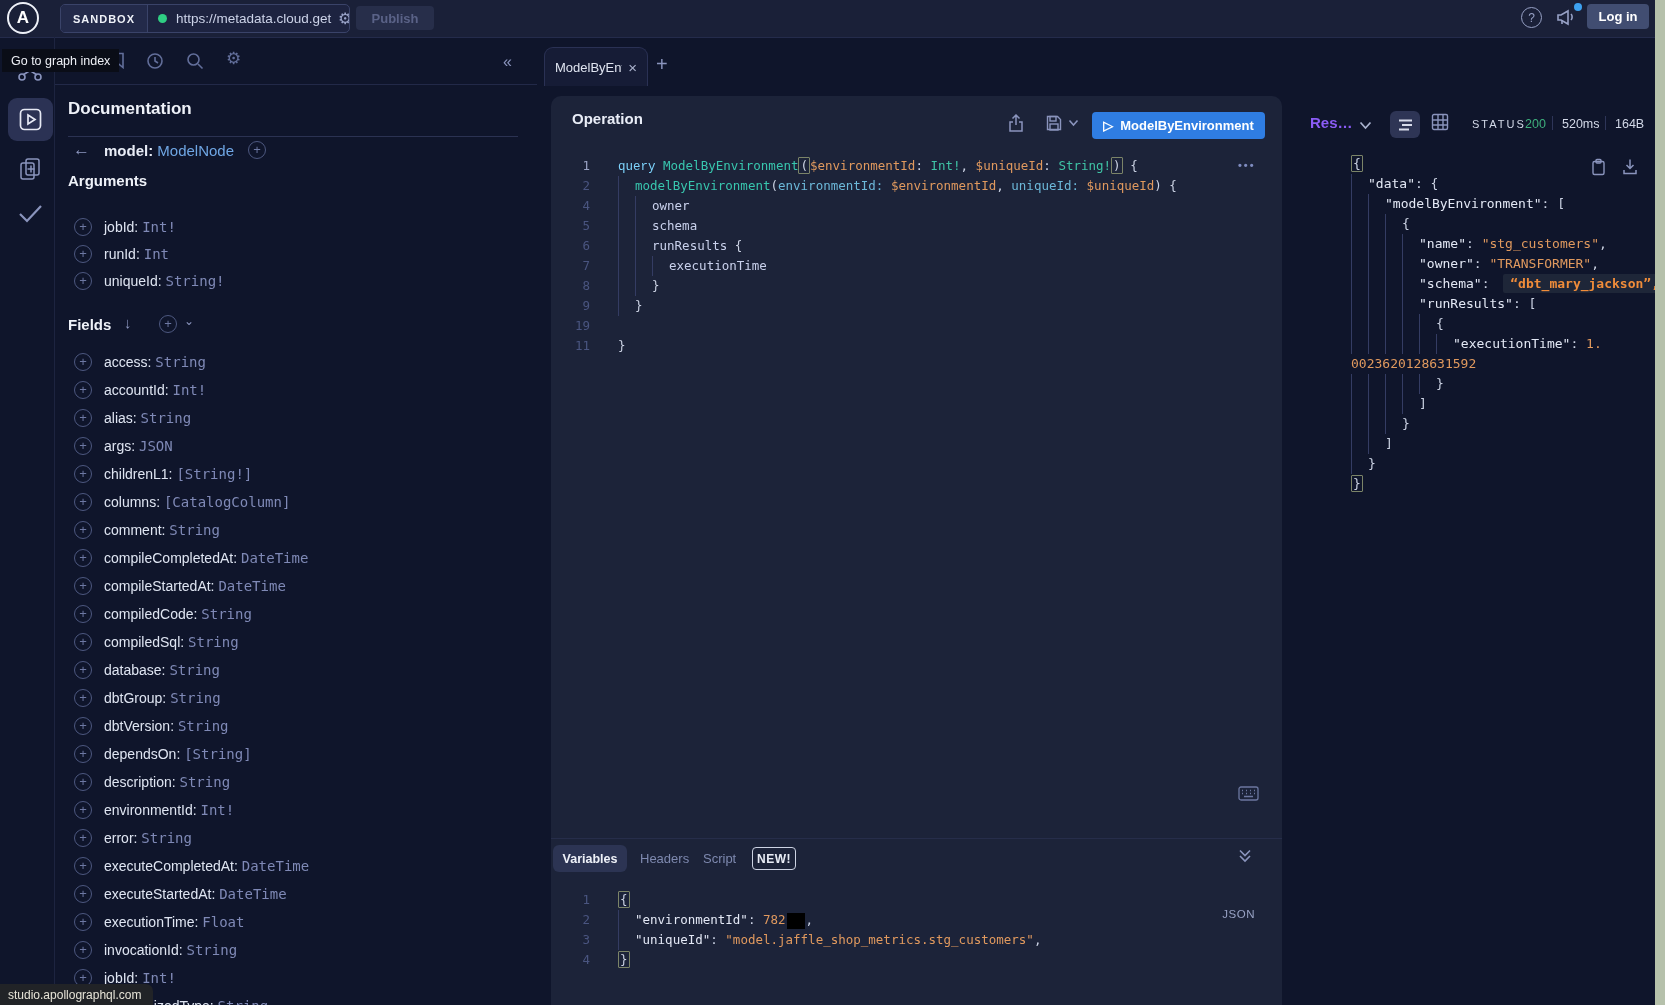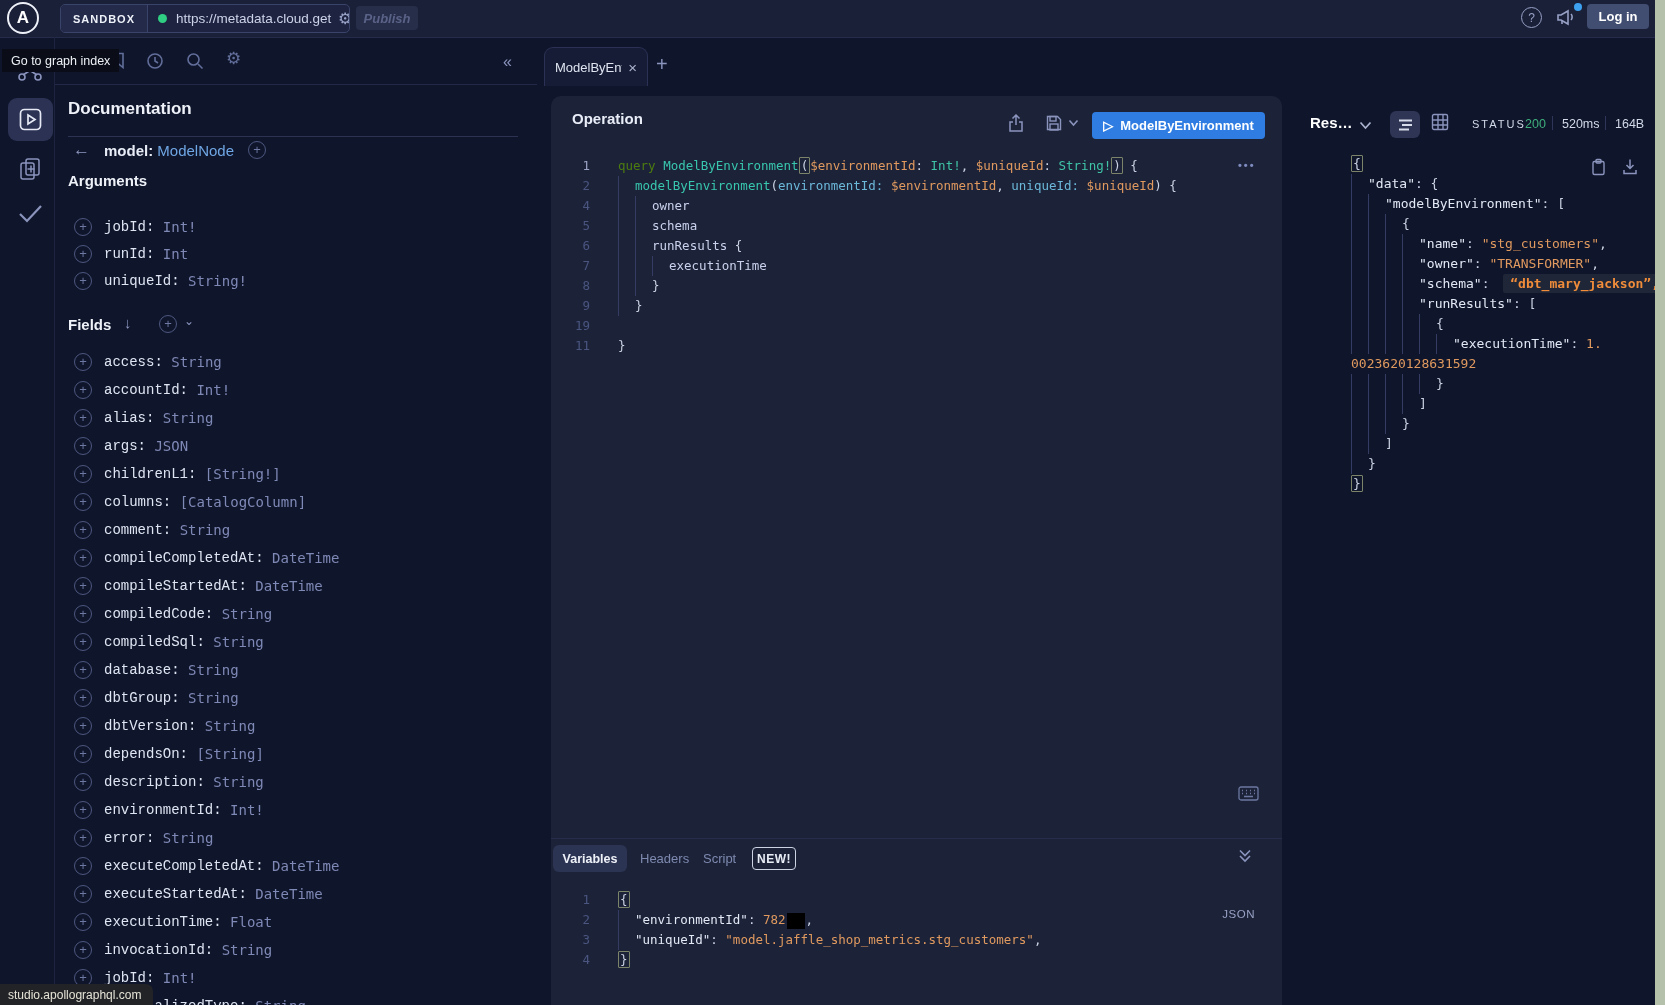--- a/index.html
+++ b/index.html
@@ -12,21 +12,21 @@
   .logo-ring{left:7px;top:2px;width:28px;height:28px;border:2.5px solid #eef1f8;border-radius:50%;
      display:flex;align-items:center;justify-content:center;font-weight:bold;font-size:17px;color:#fff;}
   .sbx-box{left:60px;top:4px;width:288px;height:27px;border:1px solid #3a4369;border-radius:5px;
      display:flex;align-items:center;background:#1d2340;overflow:hidden;}
   .sbx-seg{padding:0 12px;height:100%;display:flex;align-items:center;border-right:1px solid #3a4369;
      font-size:11px;font-weight:bold;letter-spacing:1px;color:#eef1f8;background:#232a4a;}
   .gdot{width:9px;height:9px;border-radius:50%;background:#2fce83;margin:0 9px 0 10px;flex:none;}
   .urltext{font-size:13.5px;color:#ccd3e8;white-space:nowrap;overflow:hidden;width:162px;flex:none;}
   .gear{color:#9aa4c9;font-size:16px;line-height:16px;}
   .pill-btn{border-radius:4px;display:flex;align-items:center;justify-content:center;font-size:13px;font-weight:bold;}
-  .publish{left:356px;top:6px;width:62px;height:24px;background:#272e4a;color:#5a6287;font-style:italic;}
+  .publish{left:356px;top:6px;width:78px;height:24px;background:#272e4a;color:#5a6287;}
   .login{left:1587px;top:4px;width:62px;height:25px;background:#414d71;color:#fff;}
   .help-c{left:1521px;top:7px;width:19px;height:19px;border:1.5px solid #97a1c6;border-radius:50%;
      color:#97a1c6;font-size:12px;display:flex;align-items:center;justify-content:center;}
   .bluedot{left:1574px;top:3px;width:8px;height:8px;border-radius:50%;background:#3da1f0;}
   
   .rail-div{left:54px;top:37px;width:1px;height:968px;background:#1d2440;}
   .rail-active{left:8px;top:98px;width:45px;height:43px;background:#2b3254;border-radius:9px;}
   .tooltip{left:2px;top:49px;height:23px;background:#0a0d17;color:#eef0f6;font-size:12.5px;
      display:flex;align-items:center;padding:0 9px;border-radius:0;z-index:30;white-space:nowrap;}
   
@@ -36,21 +36,21 @@
   .doc-title{left:68px;top:99px;font-size:17px;font-weight:bold;color:#eef1f8;}
   .doc-div{left:68px;top:136px;width:450px;height:1px;background:#2b3252;}
   .backarrow{left:73px;top:140px;font-size:17px;color:#8f99c2;}
   .model-lbl{left:104px;top:142px;font-size:15px;font-weight:bold;color:#e8ecf6;}
   .model-type{color:#6fa6e4;font-weight:normal;}
   .sec-h{font-size:15px;font-weight:bold;color:#eef1f8;}
   .plusc{width:18px;height:18px;border:1.3px solid #4d5880;border-radius:50%;color:#6d78a3;
      font-size:13px;line-height:16px;text-align:center;flex:none;box-sizing:border-box;}
   .doc-row{display:flex;align-items:center;height:28px;padding-left:74px;}
   .doc-row .plusc{margin-right:12px;}
-  .fname{font-family:Liberation Mono, monospace;font-size:14px;color:#dfe5f2;white-space:pre;}
+  .fname{font-family:Liberation Sans, sans-serif;font-size:14px;color:#dfe5f2;white-space:pre;}
   .ftype{font-family:"DejaVu Sans Mono",monospace;font-size:14px;color:#7f89b6;white-space:pre;}
   .arg-rows .doc-row{height:27px;}
   
   .tab{left:544px;top:47px;width:104px;height:39px;background:#161c36;border:1px solid #2a3154;border-bottom:none;
      border-radius:9px 9px 0 0;display:flex;align-items:center;padding:0 10px;box-sizing:border-box;}
   .tab-label{font-size:13px;color:#dfe4f0;white-space:nowrap;overflow:hidden;flex:1;}
   .tab-x{color:#aab2cc;font-size:15px;margin-left:6px;}
   .newtab{left:656px;top:53px;font-size:20px;color:#8a94bd;}
   .collapse{left:503px;top:53px;font-size:16px;color:#8a94bd;}
   
@@ -58,37 +58,37 @@
   .op-title{left:572px;top:110px;font-size:15px;font-weight:bold;color:#e9edf7;}
   .runbtn{left:1092px;top:112px;width:173px;height:27px;background:#2f7de2;border-radius:4px;color:#fff;
      display:flex;align-items:center;justify-content:center;font-size:13px;font-weight:bold;gap:7px;}
   .dots{left:1238px;top:159px;color:#7f8cc0;font-size:11px;letter-spacing:2px;font-weight:bold;}
   
   .code-line{height:20px;line-height:20px;white-space:pre;font-family:"DejaVu Sans Mono",monospace;font-size:12.5px;}
   .gut{display:inline-block;width:39px;text-align:right;color:#4a5580;vertical-align:top;}
   .gut.hl{color:#9aa3c4;}
   .lc{display:inline-block;margin-left:28px;vertical-align:top;}
   .ind{display:inline-block;width:16px;height:20px;border-left:1px solid #343c63;vertical-align:top;}
-  .tk.kw{color:#4d7c0f;} .tk.op{color:#38c6ae;} .tk.var{color:#e0995e;} .tk.ty{color:#3fc3a5;}
+  .tk.kw{color:#7dd3fc;font-family:Liberation Mono, monospace;} .tk.op{color:#38c6ae;} .tk.var{color:#e0995e;} .tk.ty{color:#3fc3a5;}
   .tk.arg{color:#6cb8d9;} .tk.fld{color:#c9d1ec;} .tk.pu{color:#ccd3e4;}
   .tk.key{color:#e3e8f5;} .tk.str{color:#e0995e;} .tk.num{color:#e0995e;}
   .tk.bx{border:1px solid #7b8468;border-radius:1px;padding:0 1px;}
   .tk.redact{display:inline-block;width:18px;height:16px;background:#000;vertical-align:middle;margin:0 1px;}
   .tk.ovl{background:#1e2638;color:#f08c3a;font-weight:bold;padding:2px 7px;margin-left:6px;border-radius:2px;}
   .resp-code .code-line{font-size:13px;}
   
   .vars-div{left:551px;top:838px;width:731px;height:1px;background:#262d4a;}
   .vtab-active{left:553px;top:845px;width:74px;height:27px;background:#2c3453;border-radius:6px;
      display:flex;align-items:center;justify-content:center;font-size:12.5px;font-weight:bold;color:#eef1f8;}
   .vtab{font-size:13px;color:#7e89af;}
   .newbadge{left:752px;top:847px;width:42px;height:21px;border:1.5px solid #cdd3e3;border-radius:4px;
      display:flex;align-items:center;justify-content:center;font-size:12px;font-weight:bold;color:#e8ecf5;letter-spacing:.5px;}
   .jsonlbl{left:1155px;top:908px;width:100px;text-align:right;font-size:11.5px;color:#98a2c4;letter-spacing:.5px;}
   
-  .res-title{left:1310px;top:114px;font-size:15px;font-weight:bold;color:#ffffff;}
+  .res-title{left:1310px;top:114px;font-size:15px;font-weight:bold;color:#8b5cf6;}
   .treebtn{left:1390px;top:111px;width:30px;height:27px;background:#2e3555;border-radius:6px;
      display:flex;align-items:center;justify-content:center;}
   .stat-lbl{font-size:11px;letter-spacing:2px;color:#d3d9e8;}
   .stat-ok{font-size:12.5px;color:#3eaf7c;}
   .stat-val{font-size:12.5px;color:#d3d9e8;}
   .vsep{width:1px;height:14px;background:#2e3558;}
   .greenstrip{left:1655px;top:0;width:10px;height:1005px;background:#b6c1ab;}
   .statuspill{left:0;top:984px;height:21px;background:#212327;border-radius:0 7px 0 0;color:#e6e3d7;
      font-size:12px;display:flex;align-items:center;padding:0 12px 0 8px;z-index:40;}
 </style>

